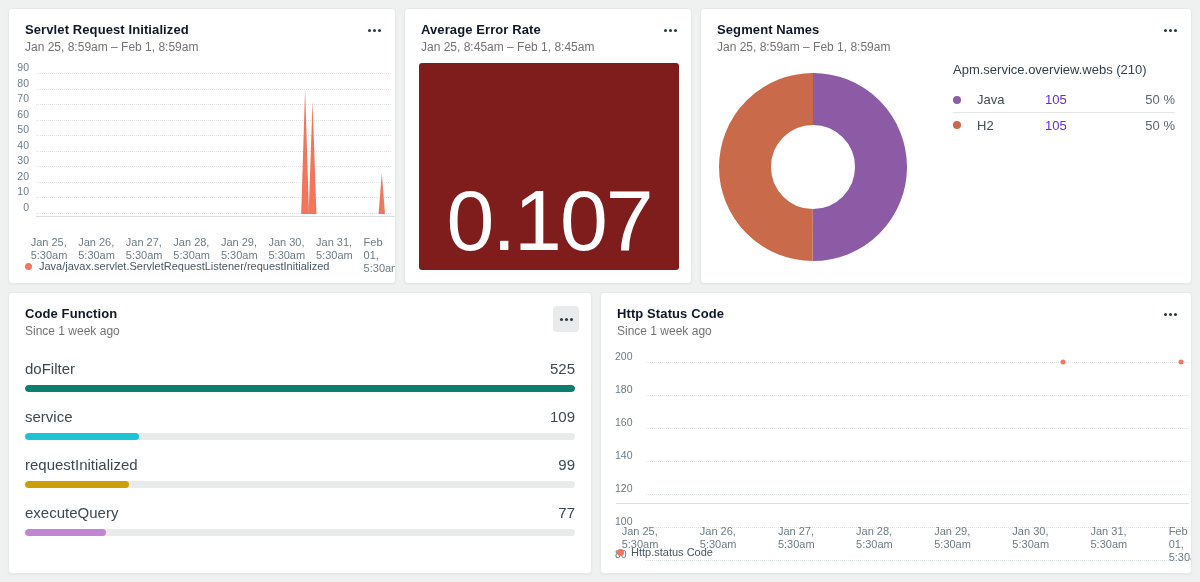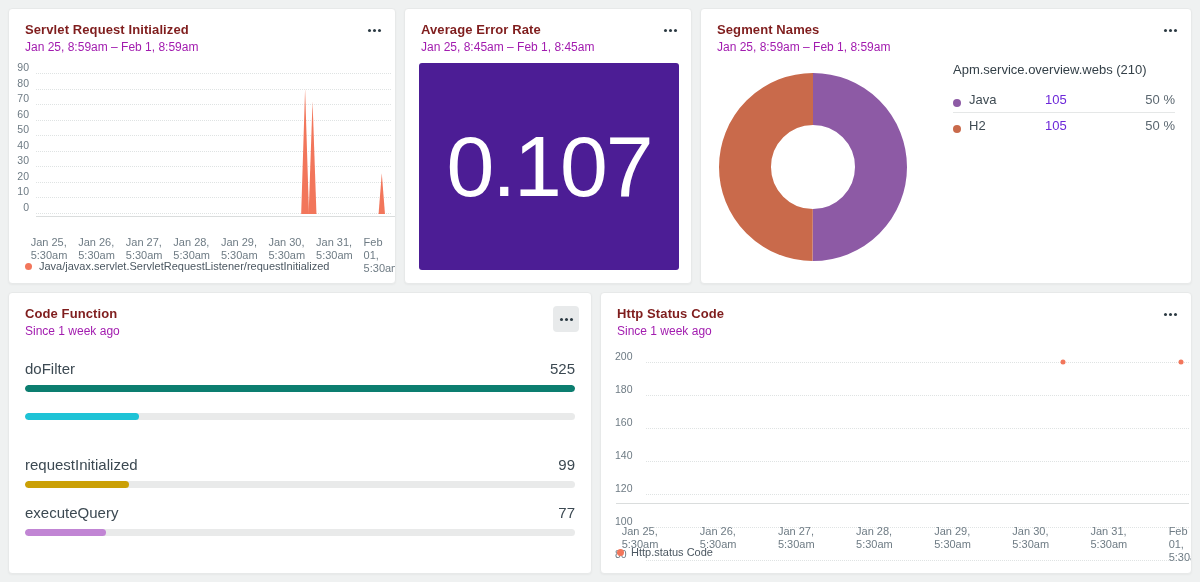--- a/index.html
+++ b/index.html
@@ -14,22 +14,22 @@
   .panel {
     position:absolute; background:#fff; border:1px solid #e7e9e9; border-radius:4px;
     box-shadow:0 1px 2px rgba(0,0,0,.04); overflow:hidden;
   }
   #panel-servlet { left:8px;  top:8px;   width:388px; height:276px; }
   #panel-error   { left:404px;top:8px;   width:288px; height:276px; }
   #panel-segments{ left:700px;top:8px;   width:492px; height:276px; }
   #panel-code    { left:8px;  top:292px; width:584px; height:282px; }
   #panel-http    { left:600px;top:292px; width:592px; height:282px; }
 
-  .p-title { position:absolute; left:16px; top:13px; font-size:13px; font-weight:700; color:#7f1d1d; letter-spacing:.1px; }
-  .p-sub   { position:absolute; left:16px; top:31px; font-size:12px; color:#a21caf; }
+  .p-title { position:absolute; left:16px; top:13px; font-size:13px; font-weight:700; color:#0f172a; letter-spacing:.1px; }
+  .p-sub   { position:absolute; left:16px; top:31px; font-size:12px; color:#737373; }
 
   .menu-dots { position:absolute; right:14px; top:20px; display:flex; gap:2px; align-items:center; cursor:pointer; }
   .menu-dots i { width:3px; height:3px; border-radius:50%; background:#2b3a42; display:block; }
   .menu-btn { right:12px; top:13px; width:26px; height:26px; background:#e8eaeb; border-radius:4px; justify-content:center; }
 
   
   .grid { position:absolute; display:flex; flex-direction:column; justify-content:space-between; }
   .gridline { height:0; border-top:1px dotted #dfe3e3; position:relative; }
   .glabel { position:absolute; right:100%; top:-13px; font-size:10.5px; color:#6e7b84; padding-right:7px; white-space:nowrap; }
   .grid-p5 .glabel { right:auto; left:-31px; width:30px; text-align:left; padding-right:0; }
@@ -47,21 +47,21 @@
   .billboard { position:absolute; left:14px; top:54px; width:260px; height:207px; border-radius:3px;
                display:flex; align-items:center; justify-content:center; }
   .billboard span { color:#fff; font-size:86px; font-weight:400; letter-spacing:-2px; }
 
   
   #donut-svg { position:absolute; left:18px; top:64px; width:188px; height:188px; }
   .seg-table { position:absolute; left:252px; right:16px; top:53px; }
   .seg-head { font-size:13px; color:#333f47; margin-bottom:10px; }
   .seg-row { display:flex; align-items:center; height:25px; font-size:13px; }
   .seg-row + .seg-row { border-top:1px solid #e5e7e7; }
-  .seg-name { flex:1; display:flex; align-items:flex-end; gap:8px; color:#3f4b53; }
+  .seg-name { flex:1; display:flex; align-items:center; gap:16px; color:#3f4b53; }
   .seg-name .dot7 { width:8px; height:8px; border-radius:50%; flex:none; }
   .seg-val { width:55px; text-align:left; color:#6d28d9; }
   .seg-pct { width:75px; text-align:right; color:#5b6770; }
 
   
   .bars { position:absolute; left:16px; right:16px; top:58px; }
   .bar-row { height:48px; padding-top:8px;text-align:right; }
   .bar-line { display:flex; justify-content:space-between; font-size:15px; color:#3c4952; line-height:20px; }
   .bar-track { margin-top:6px; height:7px; border-radius:4px; background:#e9eaea; position:relative; overflow:hidden; }
   .bar-fill { position:absolute; left:0; top:0; bottom:0; border-radius:4px; }
@@ -181,21 +181,21 @@
 </div>
 
 <div class="panel" id="panel-error">
   <div class="p-title">Average Error Rate</div>
   <div class="p-sub">Jan 25, 8:45am – Feb 1, 8:45am</div>
   <div class="menu-dots">
       <i></i>
       <i></i>
       <i></i>
     </div>
-  <div class="billboard" style="background: #4c1d95;">
+  <div class="billboard" style="background: #7f1d1d; align-items: flex-end;">
     <span>0.107</span>
   </div>
 </div>
 
 <div class="panel" id="panel-segments">
   <div class="p-title">Segment Names</div>
   <div class="p-sub">Jan 25, 8:59am – Feb 1, 8:59am</div>
   <div class="menu-dots">
       <i></i>
       <i></i>
@@ -247,20 +247,24 @@
         <div class="bar-line">
           <span>doFilter</span>
           <span>525</span>
         </div>
         <div class="bar-track">
           <div class="bar-fill" style="background: rgb(12, 126, 112); width: 100%;"></div>
         </div>
       </div>
 
       <div class="bar-row">
+        <div class="bar-line">
+          <span>service</span>
+          <span>109</span>
+        </div>
         <div class="bar-track">
           <div class="bar-fill" style="background: rgb(30, 195, 214); width: 20.7619%;"></div>
         </div>
       </div>
 
       <div class="bar-row">
         <div class="bar-line">
           <span>requestInitialized</span>
           <span>99</span>
         </div>

